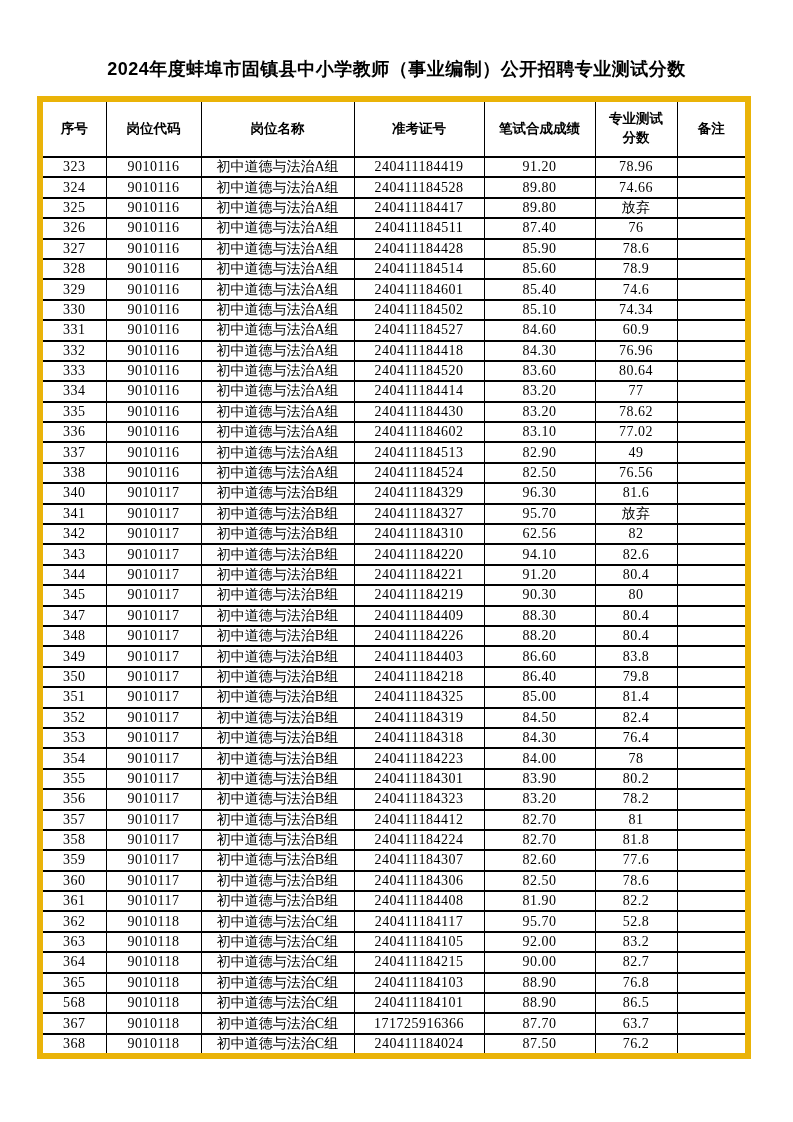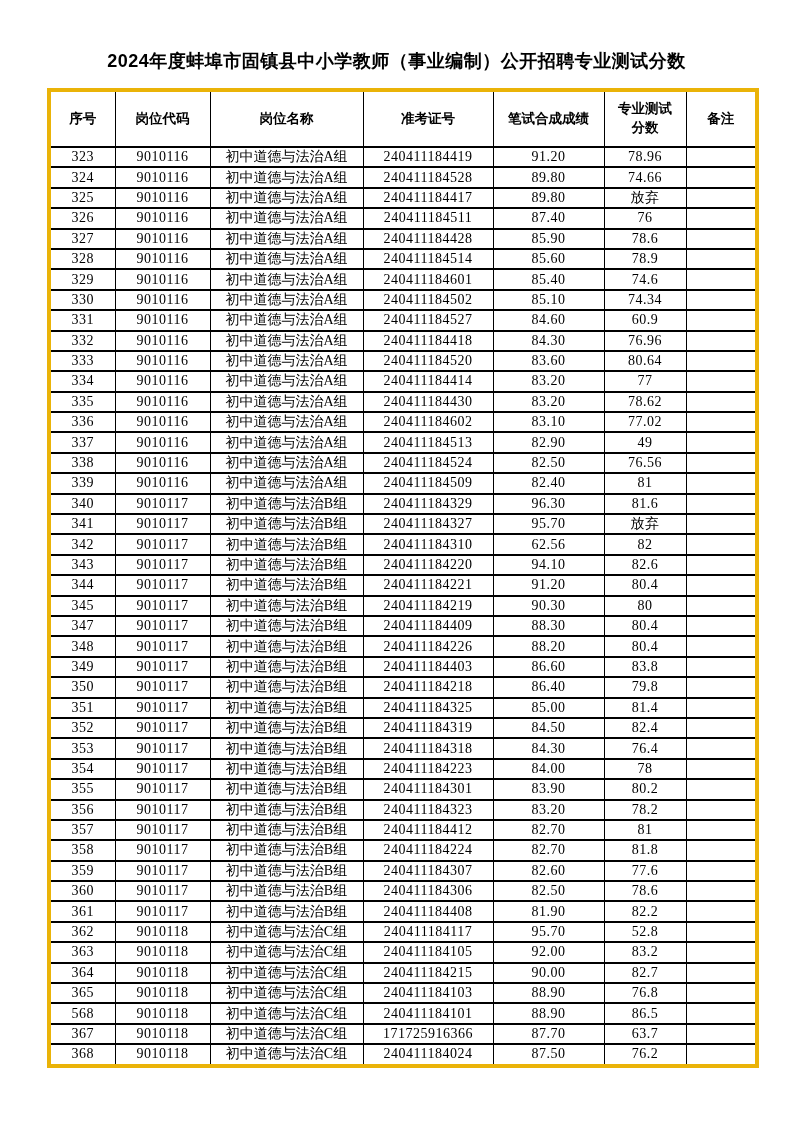--- a/index.html
+++ b/index.html
@@ -7,30 +7,30 @@
     width: 793px; height: 1122px;
     font-family: "Liberation Serif", "DejaVu Serif", serif;
     color: #000;
   }
   .page { position: relative; width: 793px; height: 1122px; overflow: hidden; }
   .title {
     font-family: "Liberation Sans", "DejaVu Sans", sans-serif;
     font-weight: bold;
     font-size: 18px;
     text-align: center;
-    margin: 4px;
+    margin: 12px;
     padding-top: 45px;
     letter-spacing: 0.5px;
   }
   table.scores {
     border-collapse: collapse;
     table-layout: fixed;
     width: 708px;
-    margin: 15px 0 0 47px;
-    border: 4px solid #eab308;
+    margin: 15px 0 0 37px;
+    border: 6px solid #eab308;
   }
   th, td {
     border-left: 1px solid #000;
     border-right: 1px solid #000;
     border-top: 2px solid #000;
     border-bottom: 2px solid #000;
     text-align: center;
     vertical-align: middle;
     padding: 0;
     overflow: hidden;
@@ -218,29 +218,20 @@
         <tr>
           <td class="num">338</td>
           <td class="num">9010116</td>
           <td>初中道德与法治A组</td>
           <td class="num">240411184524</td>
           <td class="num">82.50</td>
           <td class="num">76.56</td>
           <td></td>
         </tr>
         <tr>
-          <td class="num">339</td>
-          <td class="num">9010116</td>
-          <td>初中道德与法治A组</td>
-          <td class="num">240411184509</td>
-          <td class="num">82.40</td>
-          <td class="num">81</td>
-          <td></td>
-        </tr>
-        <tr>
           <td class="num">340</td>
           <td class="num">9010117</td>
           <td>初中道德与法治B组</td>
           <td class="num">240411184329</td>
           <td class="num">96.30</td>
           <td class="num">81.6</td>
           <td></td>
         </tr>
         <tr>
           <td class="num">341</td>

